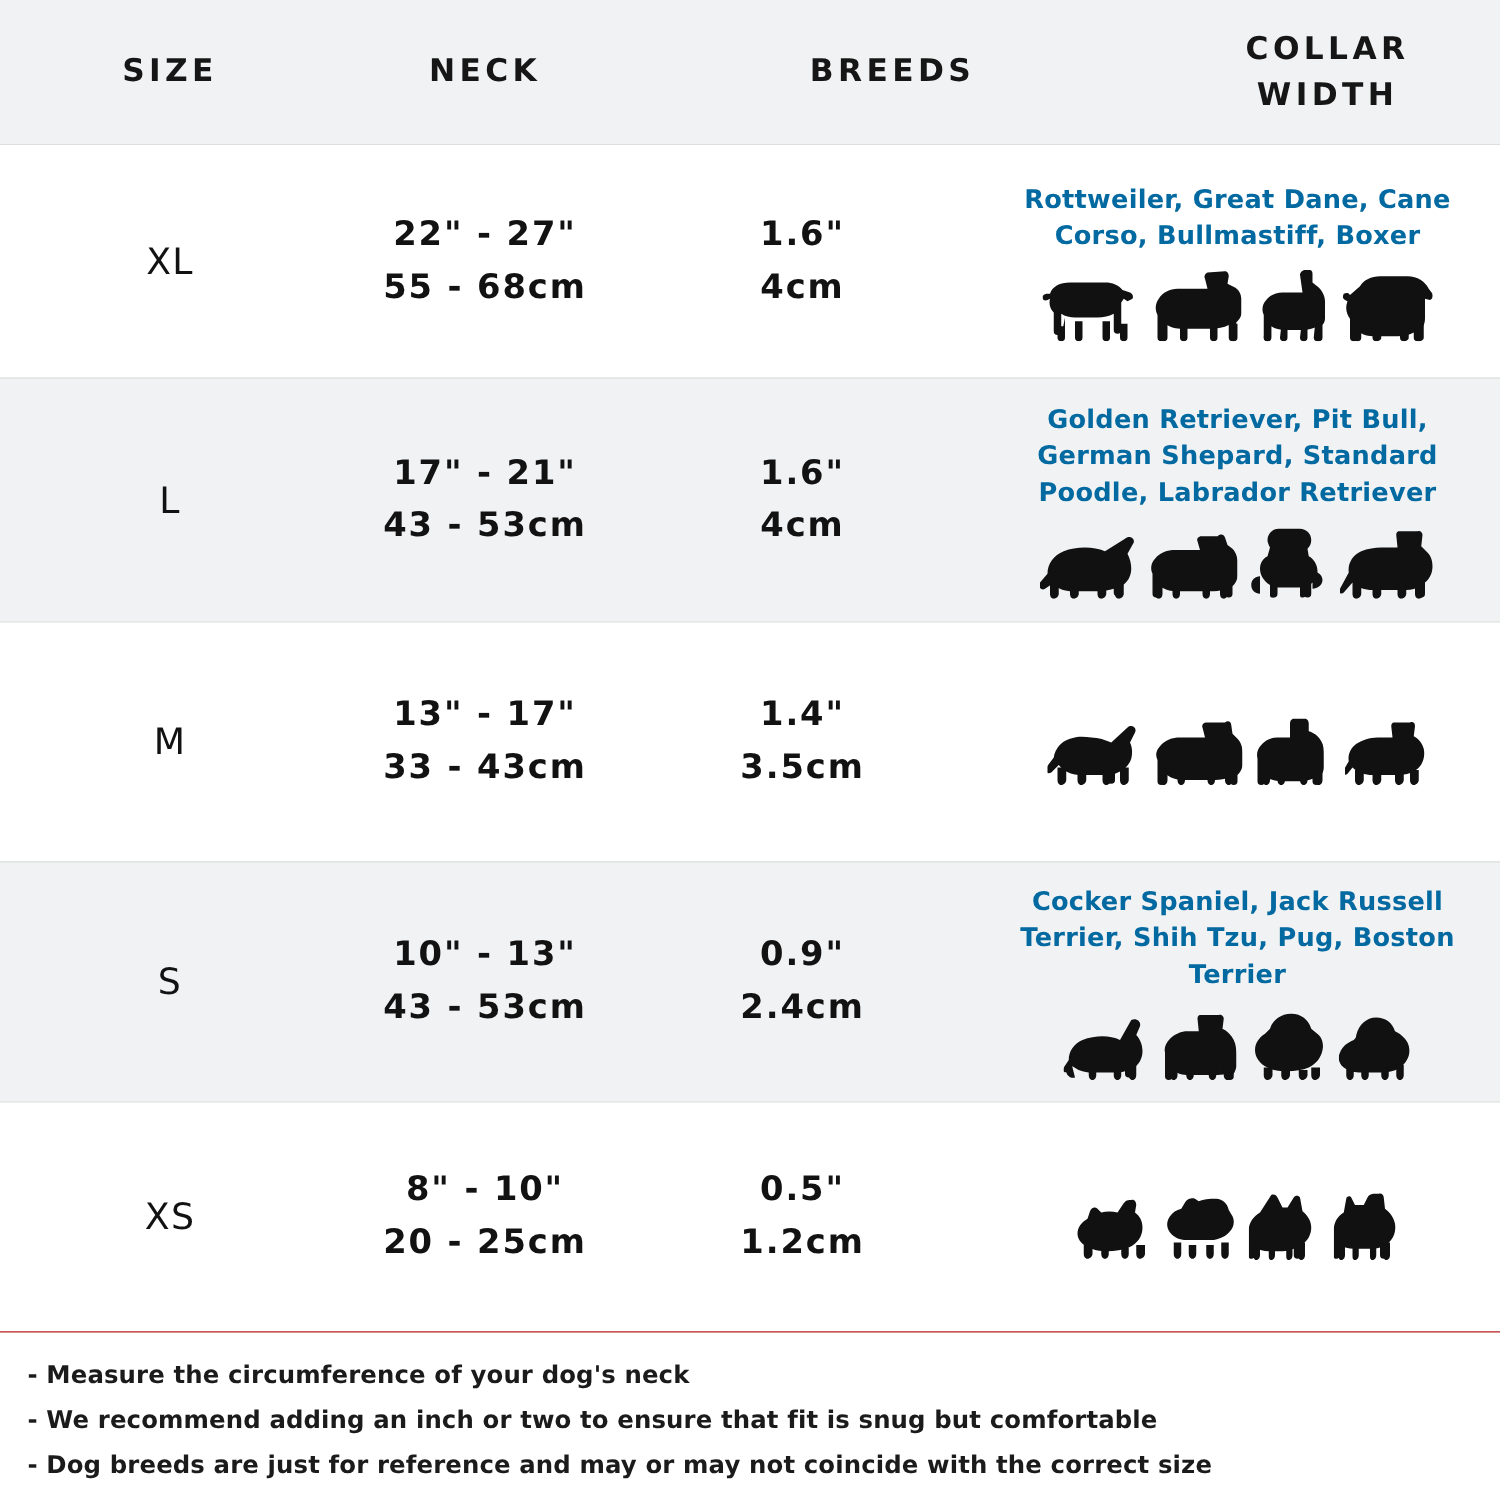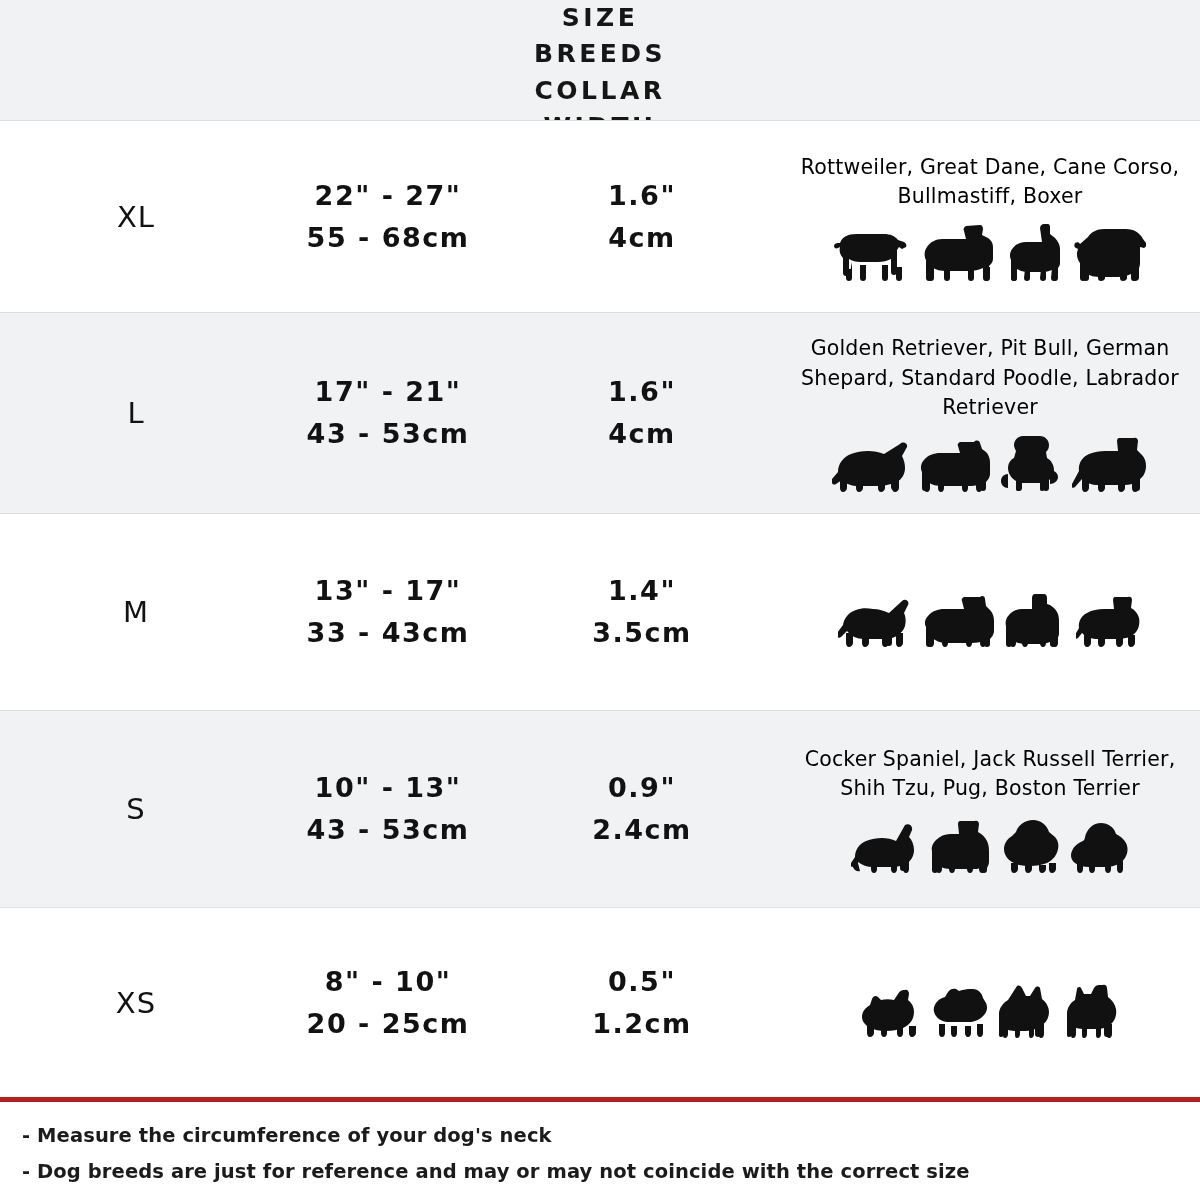--- a/index.html
+++ b/index.html
@@ -20,21 +20,20 @@
     display: flex;
     flex-direction: column;
     box-sizing: border-box;
   }
   
   .header-row {
     display: flex;
     background: #f1f2f3;
     height: 120px;
     align-items: center;
-    flex-direction: column;
   }
   .col-size   { width: 272px; }
   .col-neck   { width: 232px; }
   .col-width  { width: 276px; }
   .col-breeds { width: 420px; }
 
   .header-cell {
     text-align: center;
     font-weight: bold;
     font-size: 25px;
@@ -67,60 +66,61 @@
     font-size: 27px;
     line-height: 1.55;
     letter-spacing: 1.5px;
     white-space: pre-line;
   }
   .breeds-cell {
     padding: 0 14px;
     box-sizing: border-box;
   }
   .breeds-text {
-    font-weight: normal;
+    font-weight: bold;
     font-size: 20.5px;
     line-height: 1.42;
     letter-spacing: 0.2px;
     text-align: center;
-    color: #000000;
+    color: #0369a1;
   }
   .dogs {
     display: flex;
     justify-content: center;
     align-items: flex-end;
     gap: 10px;
     margin-top: 8px;
     height: 62px;
   }
   .dogs svg { display: block; }
 
   
   .notes {
-    border-top: 5px solid #b91c1c;
+    border-top: 1px solid #b91c1c;
     flex: 1;
     padding: 16px 22px 10px 22px;
     box-sizing: border-box;
     background: #ffffff;
   }
   .note {
     font-size: 19.5px;
     font-weight: bold;
     line-height: 1.85;
     color: #1b1b1b;
     letter-spacing: 0.1px;
   }
 </style>
 </head>
 <body>
 
 <div class="sheet">
 
   <div class="header-row">
     <div class="header-cell col-size">SIZE</div>
+    <div class="header-cell col-neck">NECK</div>
     <div class="header-cell col-breeds">BREEDS</div>
     <div class="header-cell col-width" style="white-space: pre-line;">COLLAR
 WIDTH</div>
   </div>
 
   <div class="row plain" style="height:195px;">
     <div class="cell col-size size-label">XL</div>
     <div class="cell col-neck measure">22" - 27"
 55 - 68cm</div>
     <div class="cell col-width measure">1.6"
@@ -257,16 +257,17 @@
         <svg width="54" height="54" viewBox="0 0 54 54">
             <path fill="#111" d="M36 1c2-1 4 1 4 3l1 9c4 3 7 7 8 12 1 6-1 12-6 16v9c0 2-1 3-3 3s-3-1-3-3v-6c-3 1-6 1-9 1H16c-4 0-8-1-11-3v8c0 2-1 3-3 3s-2-1-2-3V30c0-6 3-11 8-14l2-11c0-2 3-3 4-1l3 6h7l3-6c1-2 3-3 5-3z"></path>
             <path fill="#111" d="M4 40h5v10c0 2-1 4-3 4s-2-2-2-4zM15 42h5v8c0 2-1 4-3 4s-2-2-2-4zM29 42h5v8c0 2-1 4-3 4s-2-2-2-4zM40 40h5v10c0 2-1 4-3 4s-2-2-2-4z"></path>
           </svg>
       </div>
     </div>
   </div>
 
   <div class="notes">
     <div class="note">- Measure the circumference of your dog's neck</div>
+    <div class="note">- We recommend adding an inch or two to ensure that fit is snug but comfortable</div>
     <div class="note">- Dog breeds are just for reference and may or may not coincide with the correct size</div>
   </div>
 
 </div>
 
 </body></html>

